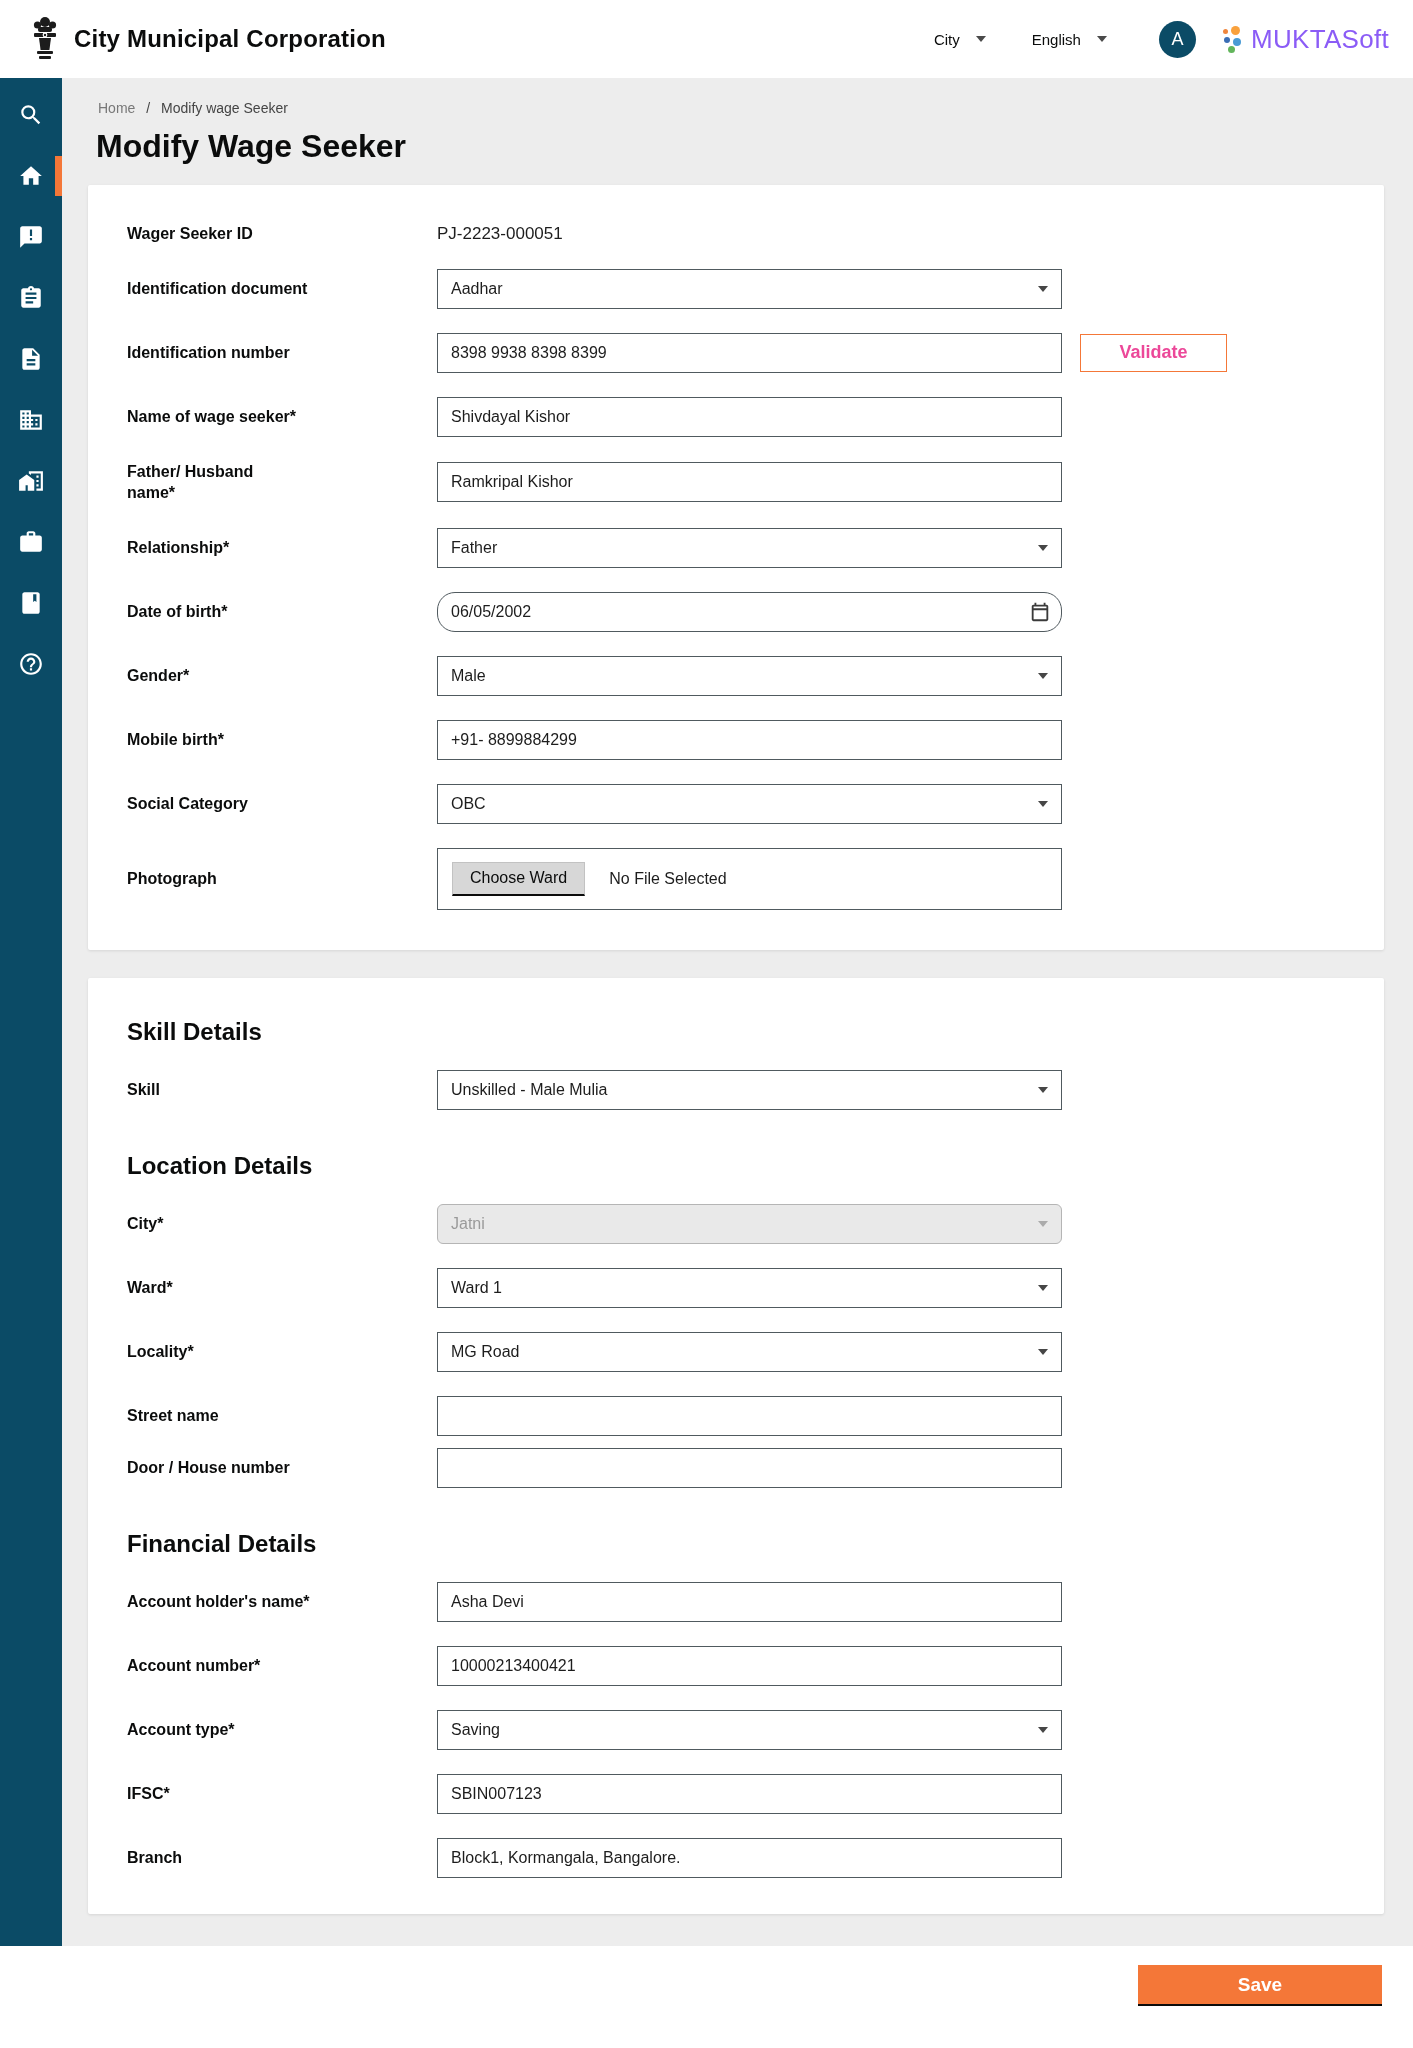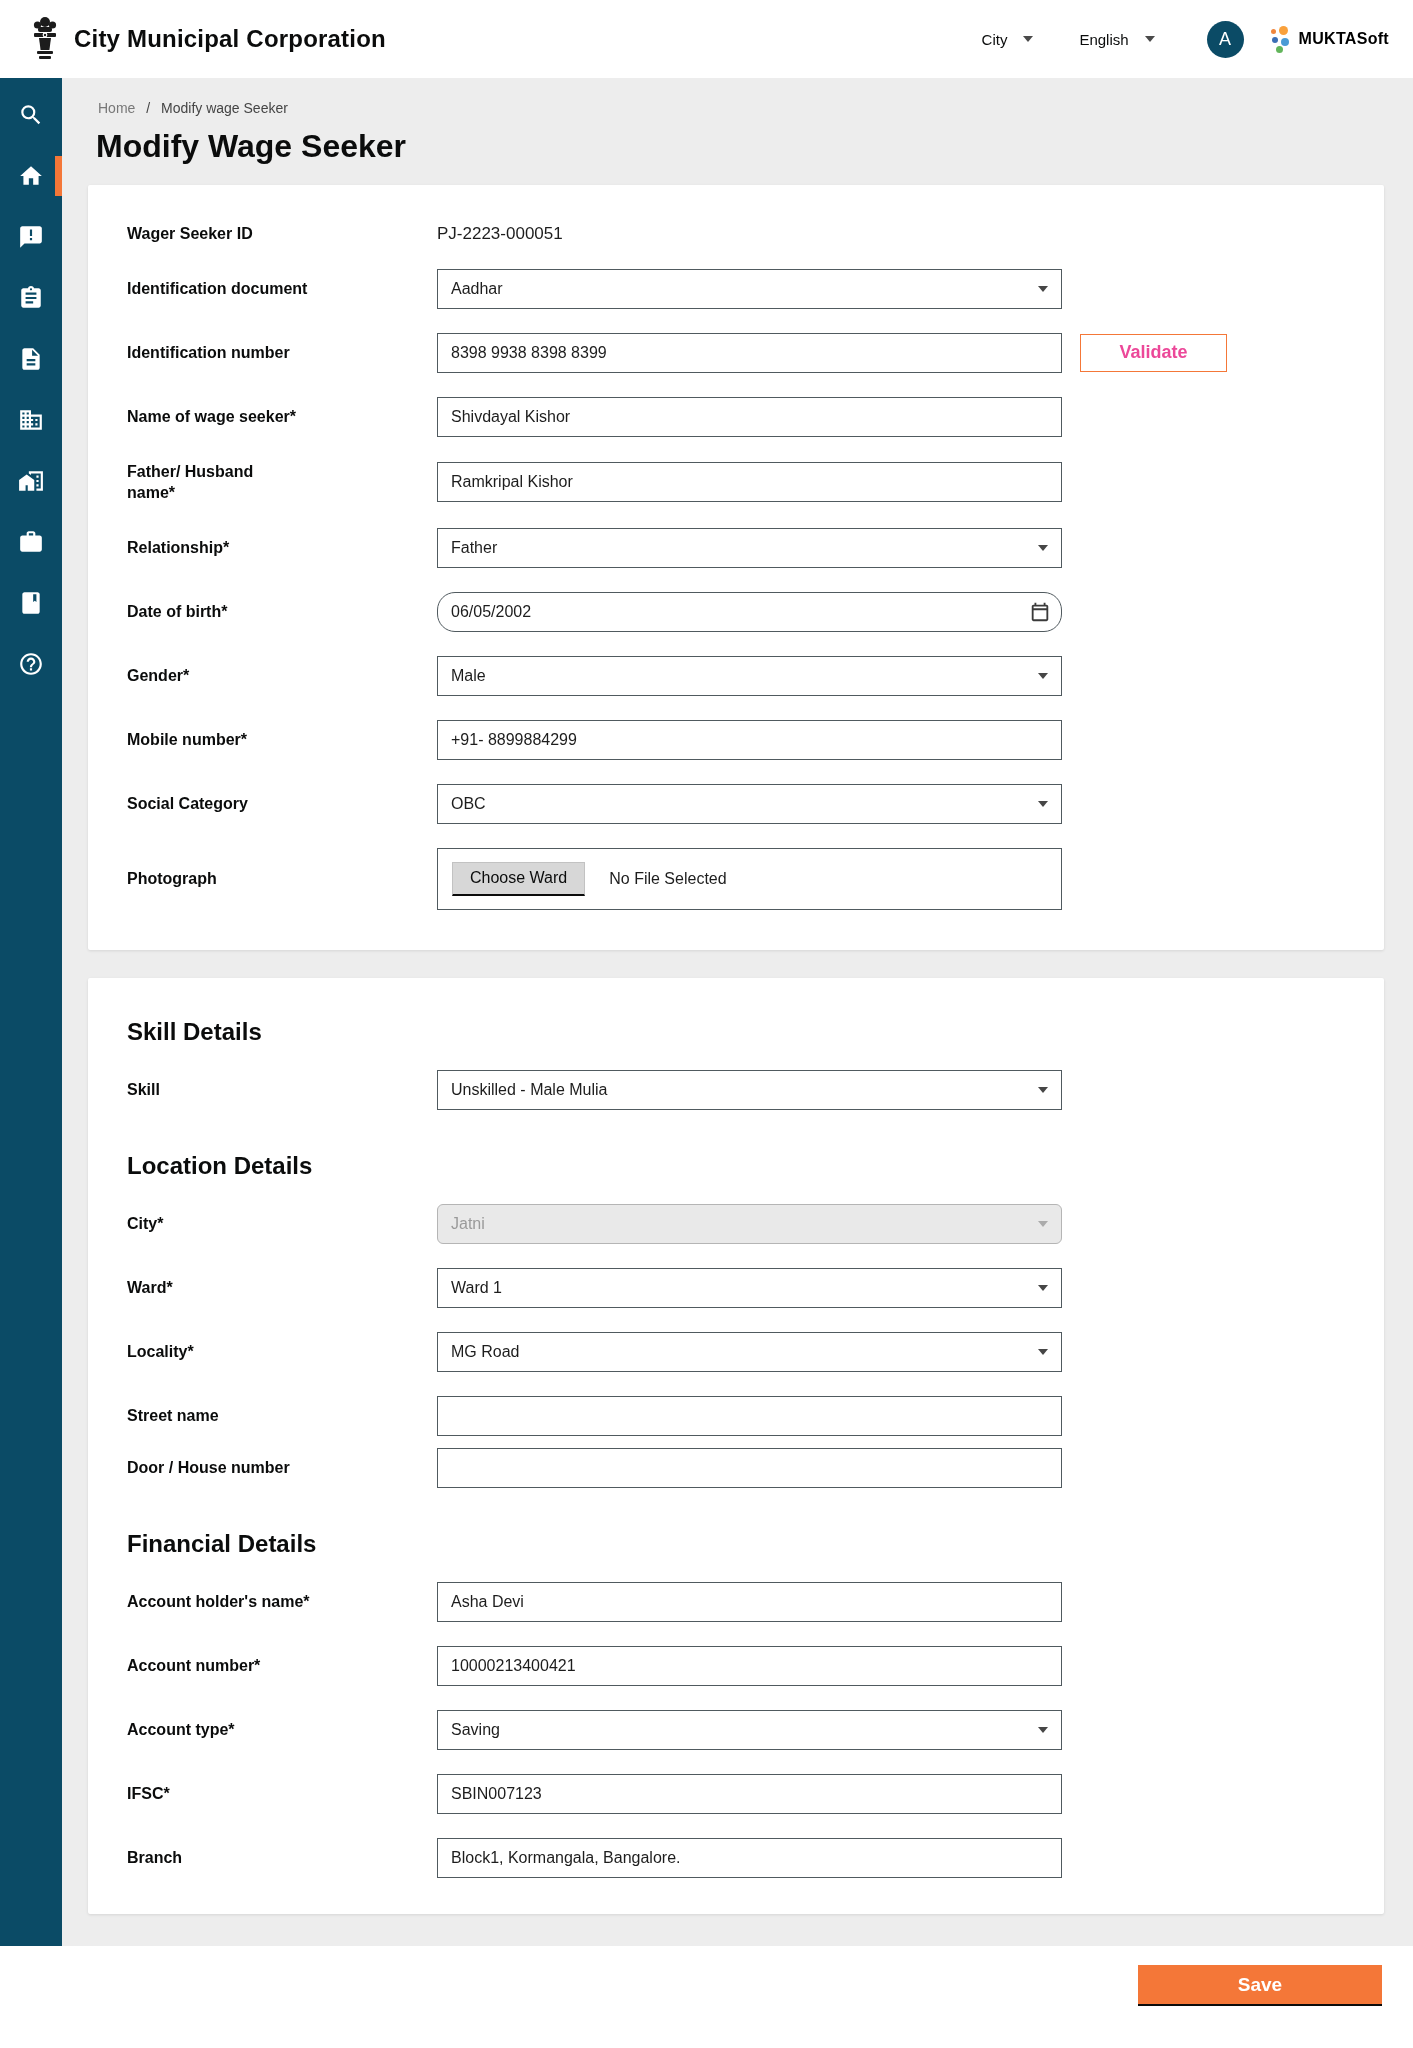--- a/index.html
+++ b/index.html
@@ -18,21 +18,21 @@
   .caret-down { width:0; height:0; border-left:5px solid transparent; border-right:5px solid transparent; border-top:6px solid #4a4a4a; }
   .avatar { width:37px; height:37px; border-radius:50%; background:#0B4B66; color:#fff; display:flex; align-items:center; justify-content:center; font-size:18px; margin-right:26px; cursor:pointer; }
   .brand { display:flex; align-items:center; gap:7px; }
   .logo-dots { position:relative; width:22px; height:27px; }
   .logo-dots i { position:absolute; border-radius:50%; }
   .d1 { width:5px; height:5px; left:1px; top:3px; background:#F0863C; }
   .d2 { width:9px; height:9px; left:9px; top:0; background:#F9A13C; border-radius:3px; }
   .d3 { width:6px; height:6px; left:2px; top:11px; background:#3B6EB5; border-radius:2px; }
   .d4 { width:8px; height:8px; left:11px; top:12px; background:#4A9BD5; }
   .d5 { width:7px; height:7px; left:6px; top:20px; background:#62B55B; }
-  .brand-name { font-size:16px; font-weight:bold; color:#000000; letter-spacing:.3px; }
+  .brand-name { font-size:26px; font-weight:normal; color:#8b5cf6; letter-spacing:.3px; }
 
   
   .sidebar { position:absolute; top:78px; bottom:86px; left:0; width:62px; background:#0B4B66; padding-top:15px; z-index:2; }
   .nav-item { position:relative; width:62px; height:44px; margin-bottom:17px; display:flex; align-items:center; justify-content:center; cursor:pointer; }
   .nav-item svg { width:26px; height:26px; fill:#fff; }
   .active-bar { position:absolute; right:0; top:2px; width:7px; height:40px; background:#F47738; }
 
   
   .main { position:absolute; top:78px; left:62px; right:0; bottom:86px; background:#EDEDED; padding:22px 29px 0 26px; overflow:hidden; }
   .breadcrumb { font-size:14px; margin-left:10px; }
@@ -254,21 +254,21 @@
         <div class="form-label">Gender*</div>
         <div class="form-control">
           <div class="select-box">
             <span>Male</span>
             <span class="caret-down"></span>
           </div>
         </div>
       </div>
 
       <div class="form-row">
-        <div class="form-label">Mobile number*</div>
+        <div class="form-label">Mobile birth*</div>
         <div class="form-control">
           <input class="text-input" type="text" value="+91- 8899884299" style="">
         </div>
       </div>
 
       <div class="form-row">
         <div class="form-label">Social Category</div>
         <div class="form-control">
           <div class="select-box">
             <span>OBC</span>

